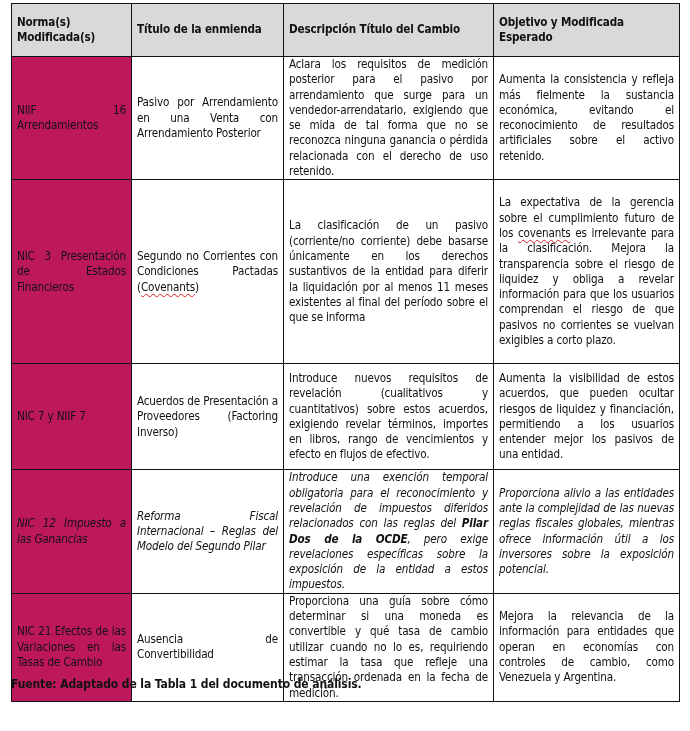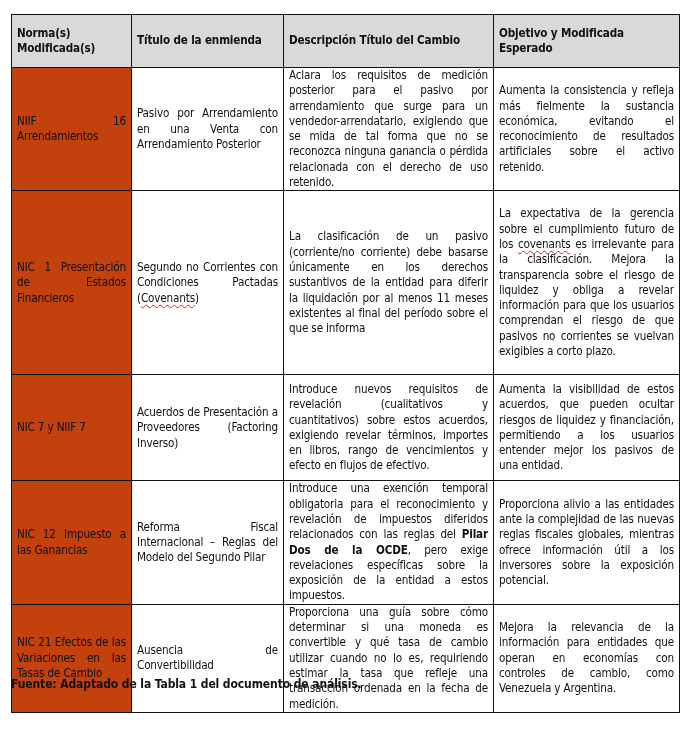--- a/index.html
+++ b/index.html
@@ -1,47 +1,47 @@
 <!DOCTYPE html>
 <html><head>
 <meta charset="utf-8">
 <style>
   html, body { margin: 0; padding: 0; background: #ffffff; }
   body { width: 690px; height: 731px; position: relative; overflow: hidden;
          font-family: "DejaVu Sans Condensed", "Liberation Sans Narrow", "Liberation Sans", sans-serif; color: #111; }
   table.amend {
-    position: absolute; left: 11px; top: 14px;
+    position: absolute; left: 11px; top: 3px;
     border-collapse: collapse; table-layout: fixed;
     width: 668px;
   }
   table.amend td, table.amend th {
     border: 1.3px solid #111;
     padding: 0 5px;
     vertical-align: middle;
     font-size: 11.6px;
     line-height: 15.3px;
     letter-spacing: -0.15px;
     text-align: justify;
     text-align-last: left;
   }
   table.amend th {
     background: #d9d9d9;
     font-weight: bold;
     text-align: left;
     height: 52px;
   }
-  td.norma { background: #c2410c; }
+  td.norma { background: #be185d; }
   col.c1 { width: 120px; }
   col.c2 { width: 152px; }
   col.c3 { width: 210px; }
   col.c4 { width: 186px; }
   tr.r1 td { height: 122px; }
   tr.r2 td { height: 183px; }
   tr.r3 td { height: 105px; }
-  tr.r4 td { height: 121px; }
+  tr.r4 td { height: 121px; font-style: italic; }
   tr.r5 td { height: 106px; }
   .squiggle { text-decoration: underline wavy #e02020; text-decoration-thickness: 1px; text-underline-offset: 2px; }
   .b { font-weight: bold; }
   .source {
     position: absolute; left: 11px; top: 677px;
     font-size: 12px; font-weight: bold; letter-spacing: -0.1px;
   }
 </style>
 </head>
 <body>
@@ -62,21 +62,21 @@
     </tr>
   </thead>
   <tbody>
     <tr class="r1">
       <td class="norma">NIIF 16 Arrendamientos</td>
       <td>Pasivo por Arrendamiento en una Venta con Arrendamiento Posterior</td>
       <td>Aclara los requisitos de medición posterior para el pasivo por arrendamiento que surge para un vendedor-arrendatario, exigiendo que se mida de tal forma que no se reconozca ninguna ganancia o pérdida relacionada con el derecho de uso retenido.</td>
       <td>Aumenta la consistencia y refleja más fielmente la sustancia económica, evitando el reconocimiento de resultados artificiales sobre el activo retenido.</td>
     </tr>
     <tr class="r2">
-      <td class="norma">NIC 1 Presentación de Estados Financieros</td>
+      <td class="norma">NIC 3 Presentación de Estados Financieros</td>
       <td><span>Segundo no Corrientes con Condiciones Pactadas (</span><span class="squiggle">Covenants</span><span>)</span></td>
       <td>La clasificación de un pasivo (corriente/no corriente) debe basarse únicamente en los derechos sustantivos de la entidad para diferir la liquidación por al menos 11 meses existentes al final del período sobre el que se informa</td>
       <td><span>La expectativa de la gerencia sobre el cumplimiento futuro de los </span><span class="squiggle">covenants</span><span> es irrelevante para la clasificación. Mejora la transparencia sobre el riesgo de liquidez y obliga a revelar información para que los usuarios comprendan el riesgo de que pasivos no corrientes se vuelvan exigibles a corto plazo.</span></td>
     </tr>
     <tr class="r3">
       <td class="norma">NIC 7 y NIIF 7</td>
       <td>Acuerdos de Presentación a Proveedores (Factoring Inverso)</td>
       <td>Introduce nuevos requisitos de revelación (cualitativos y cuantitativos) sobre estos acuerdos, exigiendo revelar términos, importes en libros, rango de vencimientos y efecto en flujos de efectivo.</td>
       <td>Aumenta la visibilidad de estos acuerdos, que pueden ocultar riesgos de liquidez y financiación, permitiendo a los usuarios entender mejor los pasivos de una entidad.</td>
     </tr>

